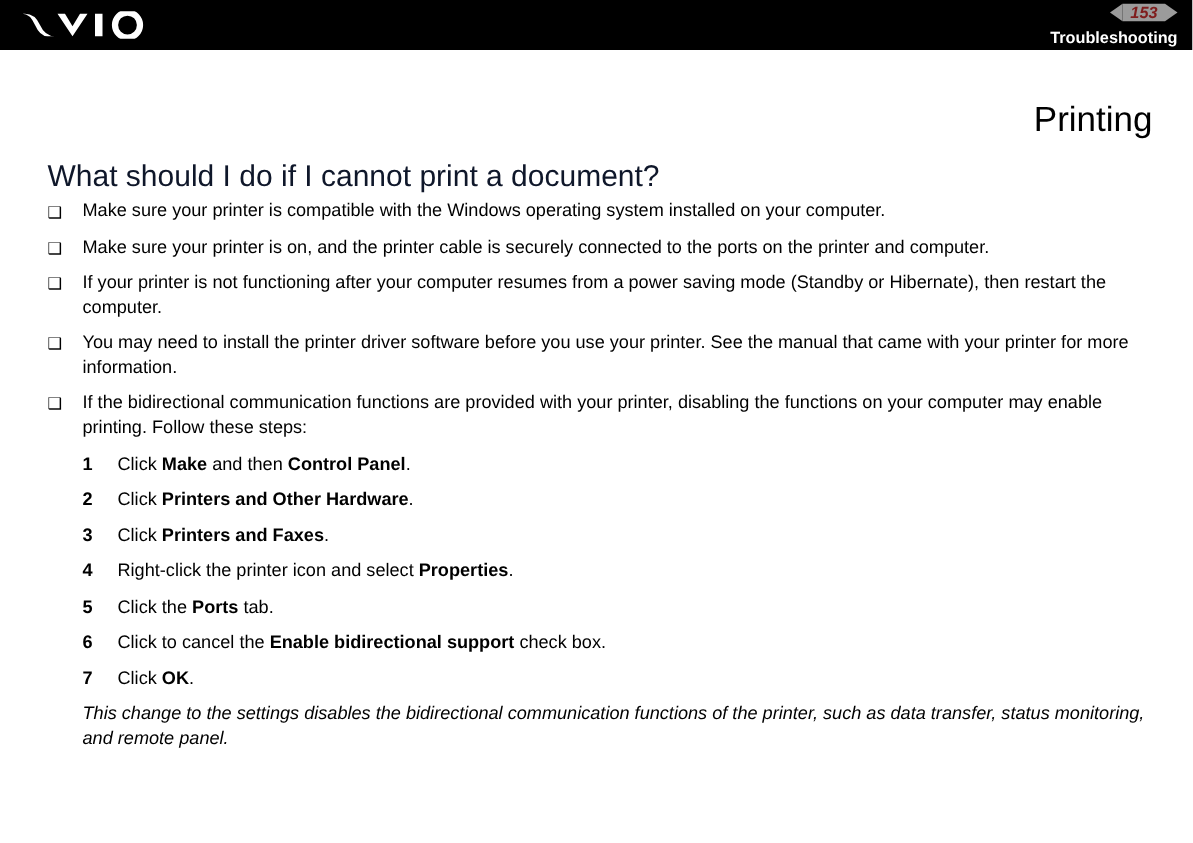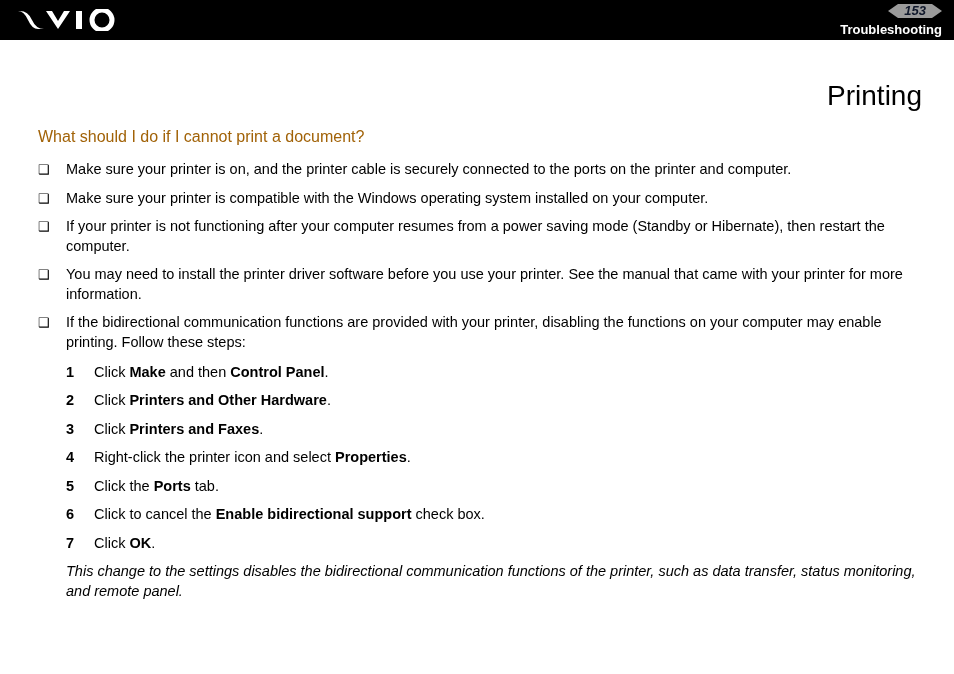--- a/index.html
+++ b/index.html
@@ -28,32 +28,32 @@
     border-right: 10px solid #9b9b9b;
   }
   .arrow-right {
     width: 0; height: 0;
     border-top: 7px solid transparent;
     border-bottom: 7px solid transparent;
     border-left: 10px solid #9b9b9b;
   }
   .pagenum {
     background: #9b9b9b;
-    color: #0f172a;
+    color: #7f1d1d;
     font-style: italic;
     font-weight: bold;
     font-size: 13px;
     padding: 0 6px;
     line-height: 14px;
     height: 14px;
   }
   .section-name { font-weight: bold; font-size: 13px; color: #fff; }
   .content { padding: 40px 32px 20px 38px; }
   .h1 { font-size: 28px; font-weight: 400; margin-bottom: 16px; text-align: right; }
-  .h2 { font-size: 16px; font-weight: 400; color: #a16207; margin-bottom: 14px; }
+  .h2 { font-size: 24px; font-weight: 400; color: #0f172a; margin-bottom: 4px; }
   .bullets { list-style: none; padding-left: 28px; }
   .bullets > li { position: relative; font-size: 14.5px; line-height: 1.35; margin-bottom: 9px; }
   .bullets > li::before {
     content: "❑";
     position: absolute;
     left: -28px;
     top: 1px;
     font-size: 13px;
   }
   .steps { list-style: none; padding-left: 56px; margin-top: 10px; }
@@ -89,22 +89,22 @@
     </div>
     <div class="section-name">Troubleshooting</div>
   </div>
 </div>
 
 <div class="content">
   <div class="h1">Printing</div>
   <div class="h2">What should I do if I cannot print a document?</div>
 
   <ul class="bullets">
+    <li>Make sure your printer is compatible with the Windows operating system installed on your computer.</li>
     <li>Make sure your printer is on, and the printer cable is securely connected to the ports on the printer and computer.</li>
-    <li>Make sure your printer is compatible with the Windows operating system installed on your computer.</li>
     <li>If your printer is not functioning after your computer resumes from a power saving mode (Standby or Hibernate), then restart the computer.</li>
     <li>You may need to install the printer driver software before you use your printer. See the manual that came with your printer for more information.</li>
     <li>If the bidirectional communication functions are provided with your printer, disabling the functions on your computer may enable printing. Follow these steps:</li>
   </ul>
 
   <ol class="steps">
     <li><span class="num">1</span><span><span>Click </span><b>Make</b><span> and then </span><b>Control Panel</b><span>.</span></span></li>
     <li><span class="num">2</span><span><span>Click </span><b>Printers and Other Hardware</b><span>.</span></span></li>
     <li><span class="num">3</span><span><span>Click </span><b>Printers and Faxes</b><span>.</span></span></li>
     <li><span class="num">4</span><span><span>Right-click the printer icon and select </span><b>Properties</b><span>.</span></span></li>

